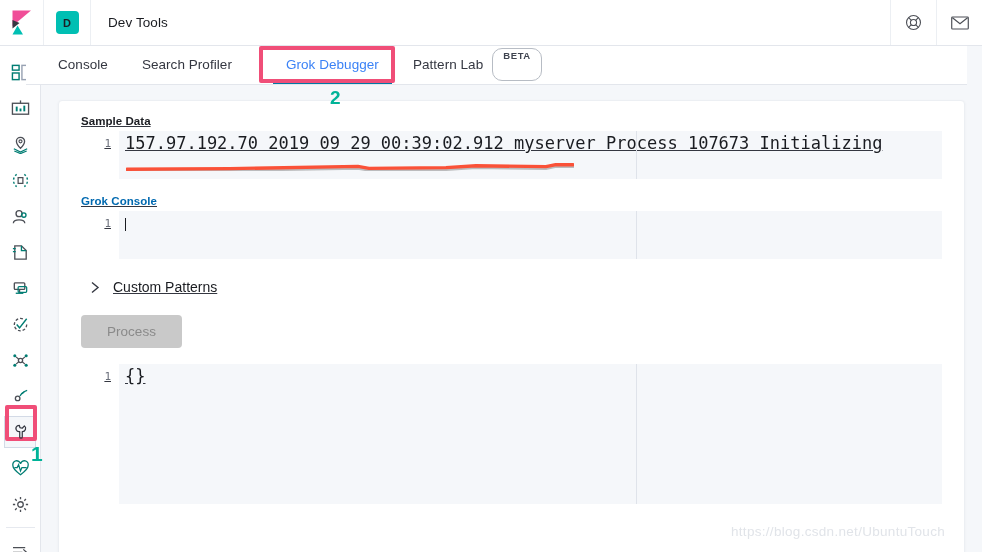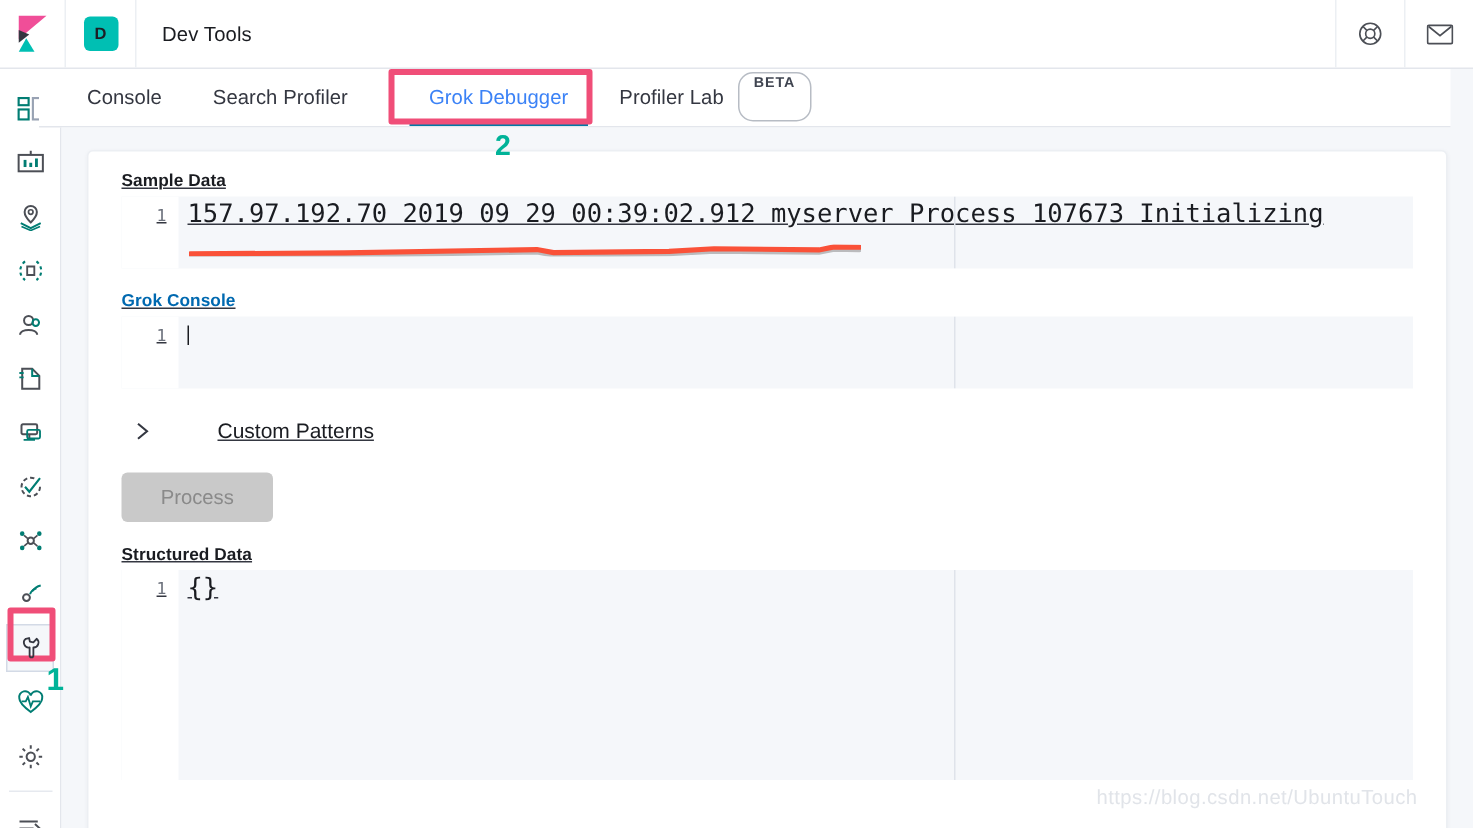--- a/index.html
+++ b/index.html
@@ -201,21 +201,20 @@
   #sample-editor { height: 48px; margin-bottom: 0; }
   #grok-editor   { height: 48px; }
   #structured-editor { height: 140px; }
 
   
   .accordion {
     display: flex; align-items: center;
     padding: 10px 0 10px 6px;
     font-size: 14px;
     color: #1a1c21;
-    gap: 32px;
   }
   .accordion .chev {
     width: 16px; height: 16px;
     margin-right: 10px;
     display: flex; align-items: center; justify-content: center;
   }
   .btn-simulate {
     margin: 10px 0 0 0;
     background: #c9c9c9;
     color: #8a8a8a;
@@ -434,21 +433,21 @@
     <div class="tab">
       <span>Console</span>
     </div>
     <div class="tab">
       <span>Search Profiler</span>
     </div>
     <div class="tab active">
       <span>Grok Debugger</span>
     </div>
     <div class="tab">
-      <span>Profiler Lab</span>
+      <span>Pattern Lab</span>
       <span class="beta-badge">BETA</span>
     </div>
   </div>
 
   <div class="content-area">
     <div class="panel">
       <div class="panel-inner">
 
         
         <div class="field-label">Sample Data</div>
@@ -479,21 +478,20 @@
           </span>
           <span>Custom Patterns</span>
         </div>
 
         
         <button class="btn-simulate" disabled="">Process</button>
 
         <div class="spacer-16"></div>
 
         
-        <div class="field-label">Structured Data</div>
         <div class="editor" id="structured-editor">
           <div class="gutter">1</div>
           <div class="code">{}</div>
           <div class="vline" style="left:555px;"></div>
         </div>
 
       </div>
     </div>
   </div>
 

